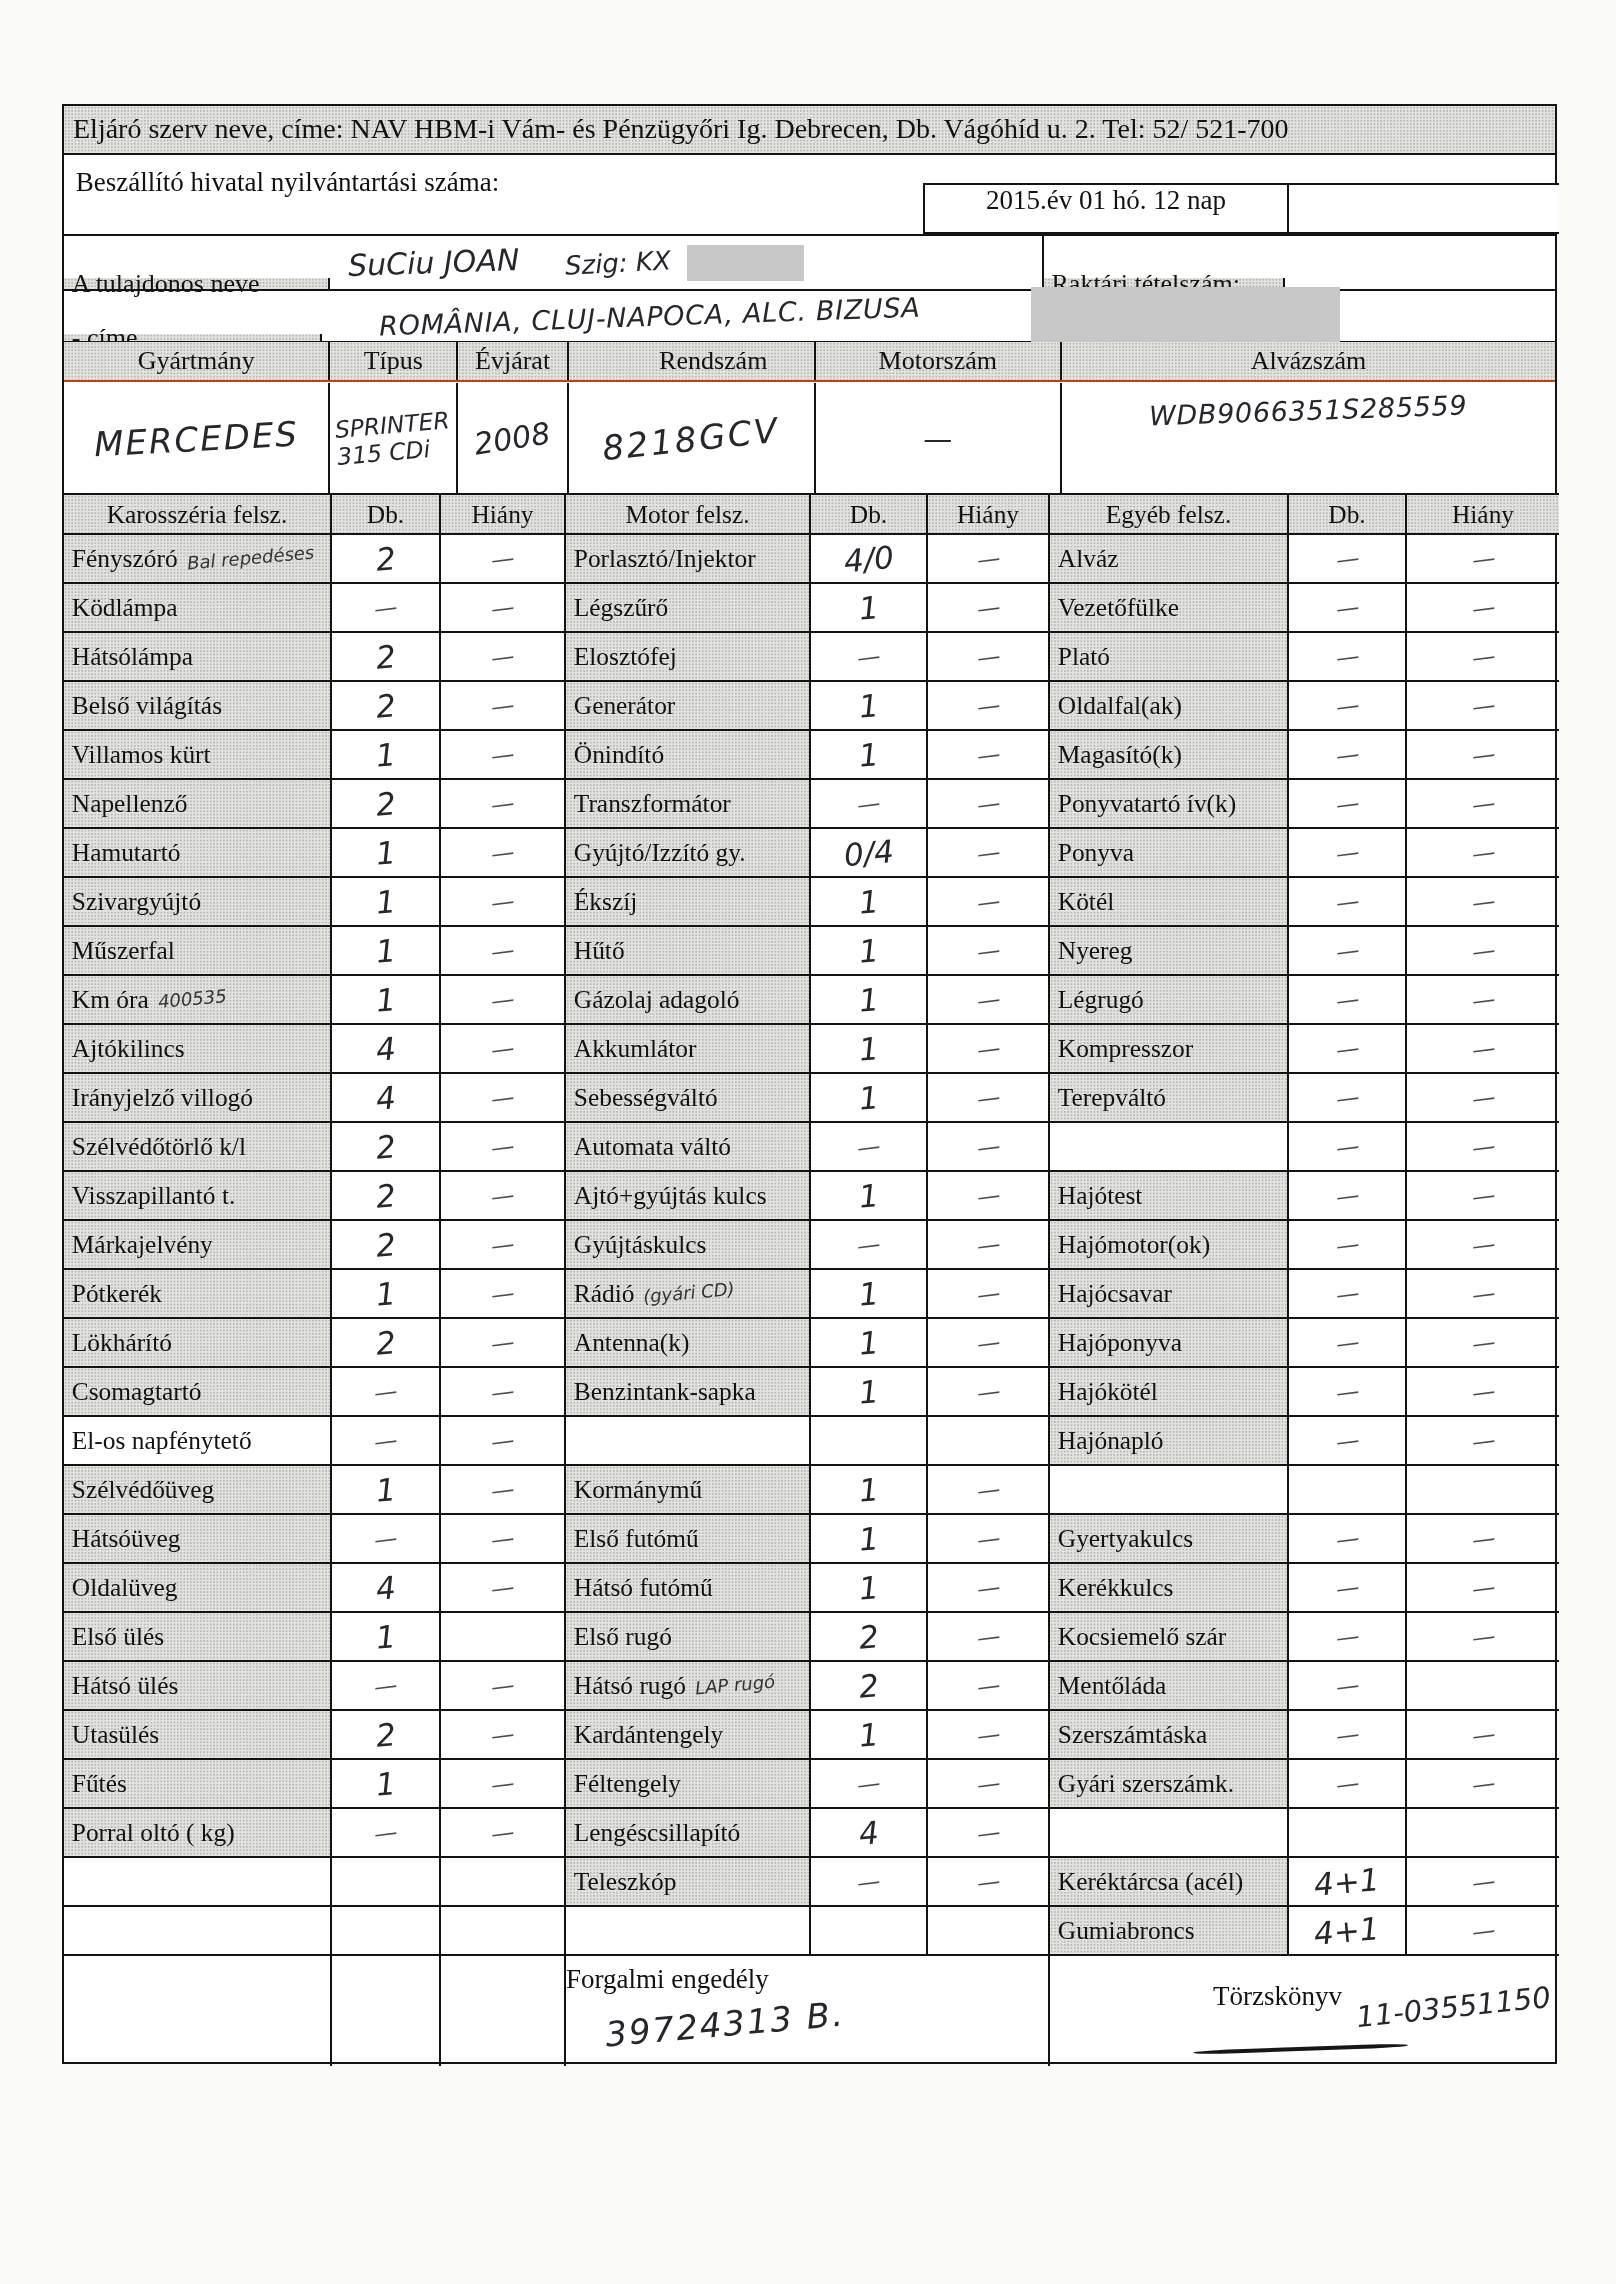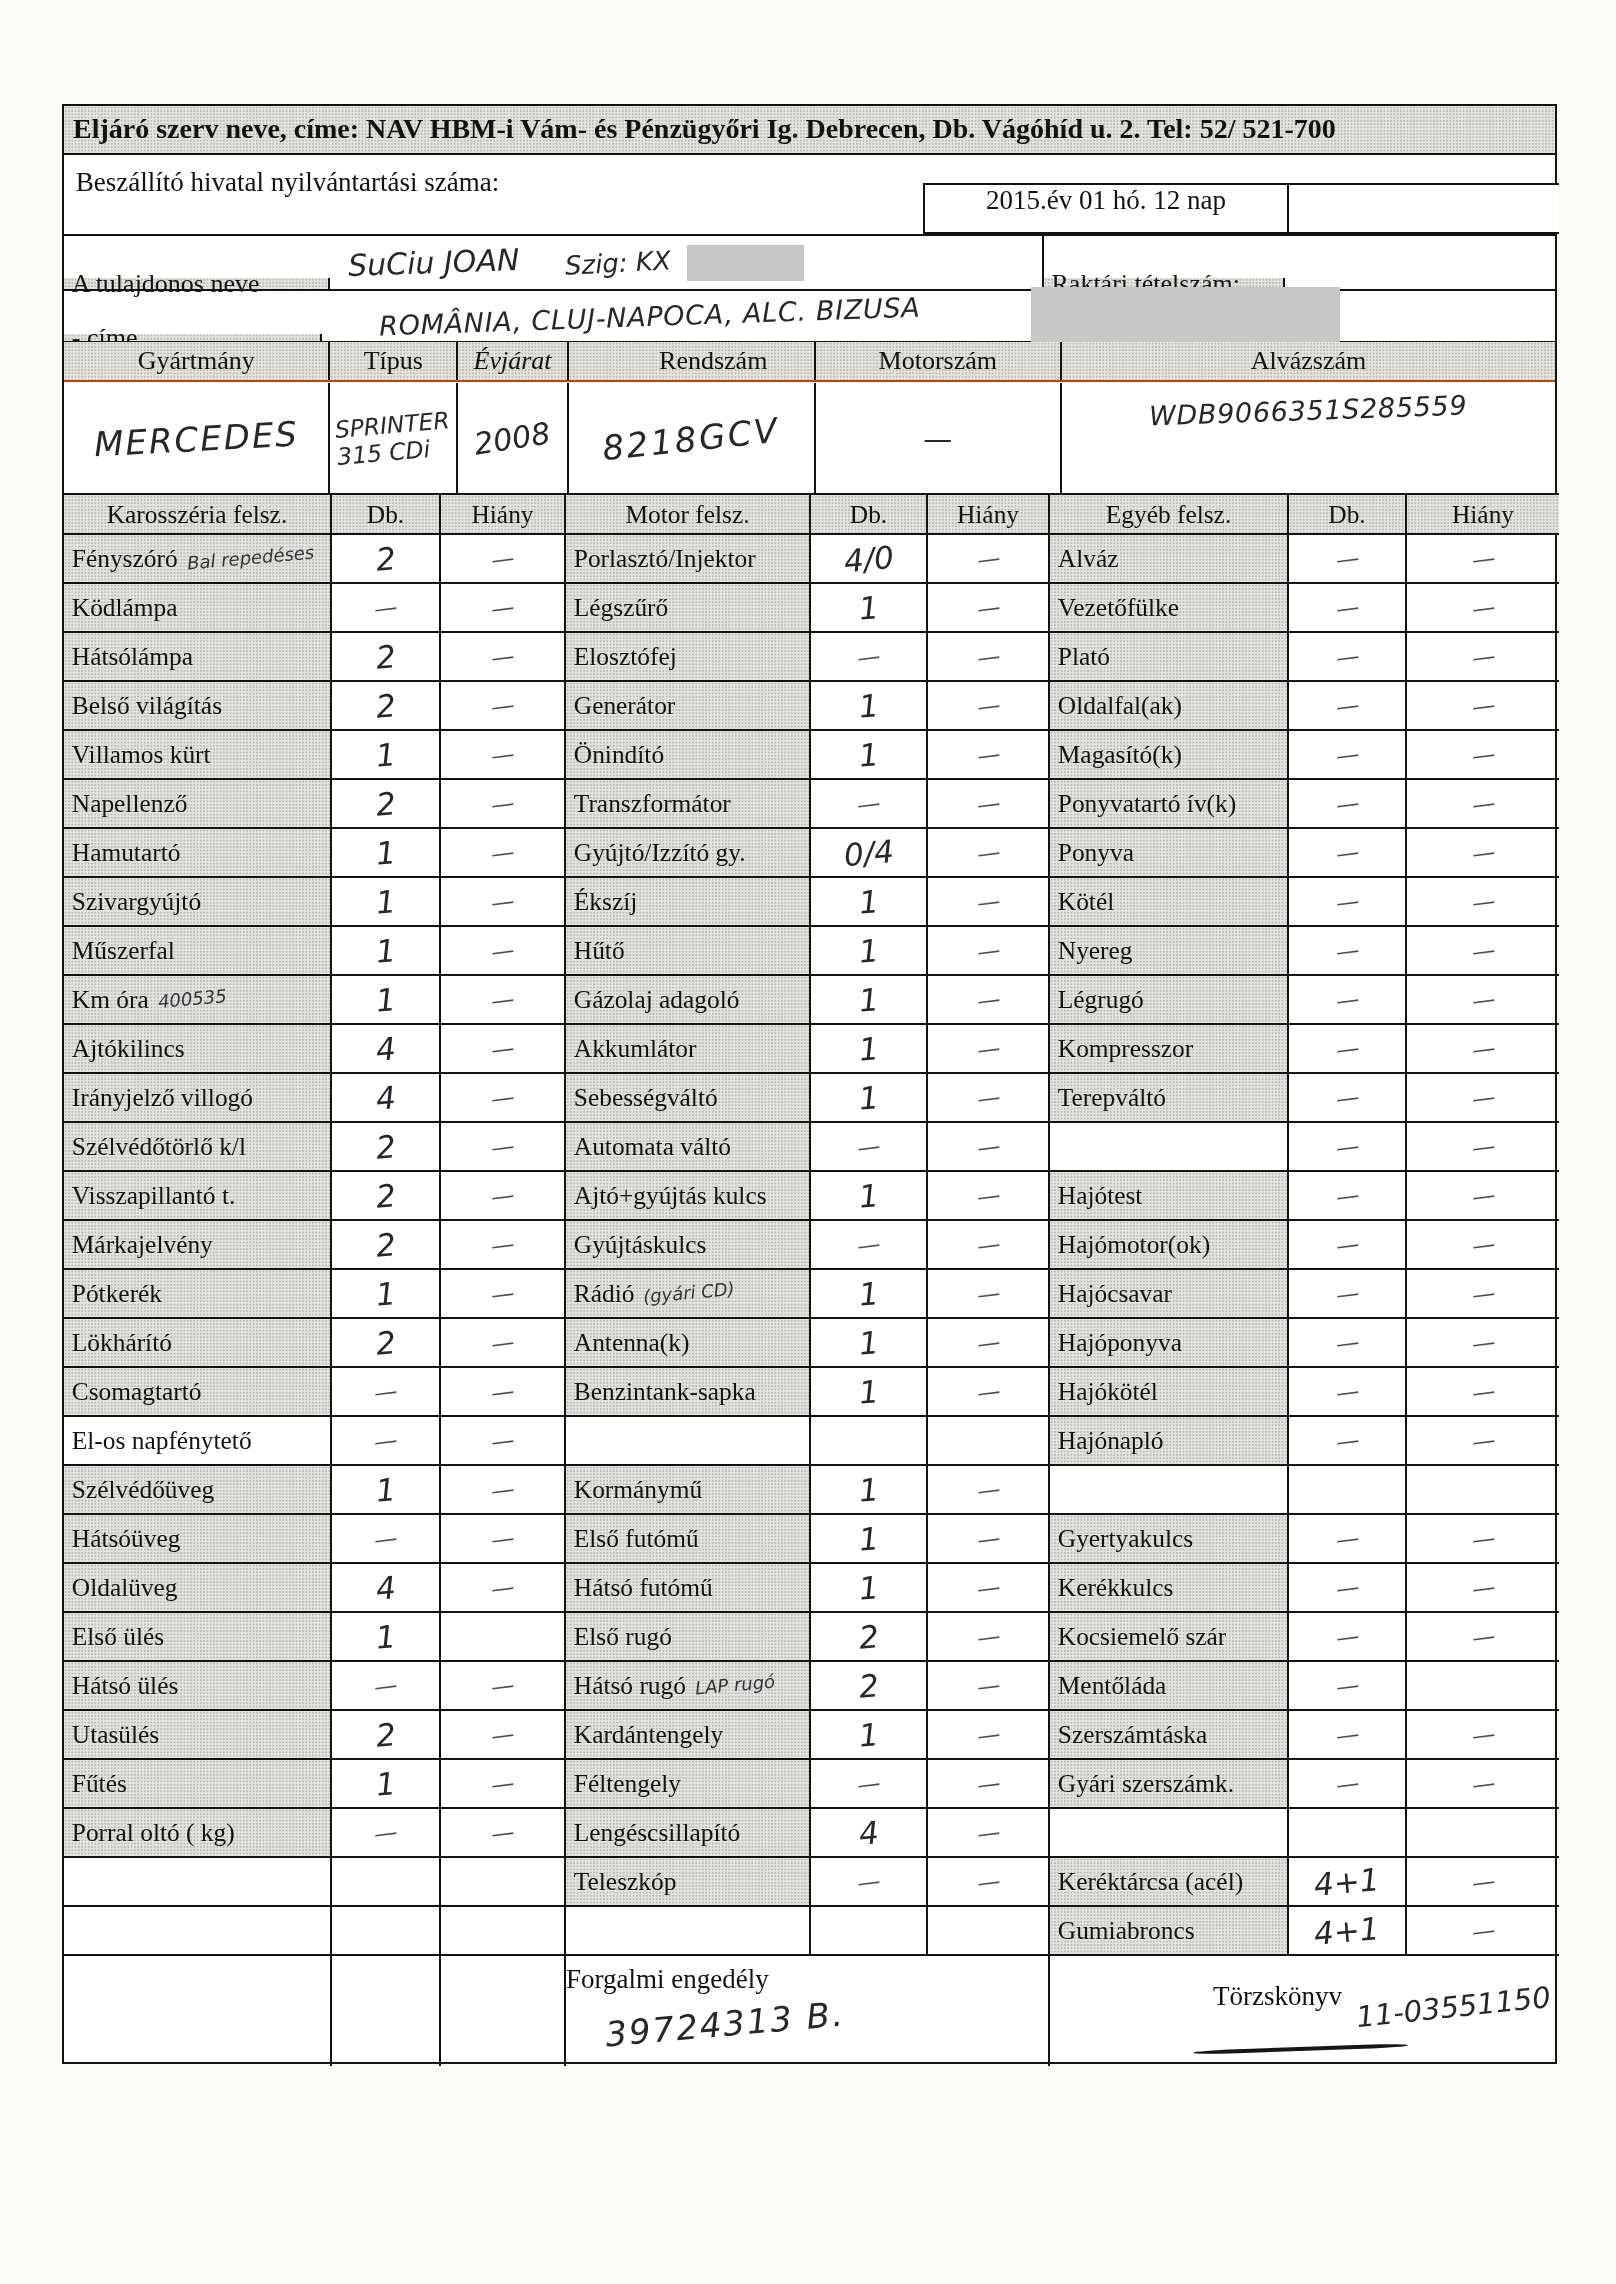--- a/index.html
+++ b/index.html
@@ -1,19 +1,19 @@
 <!DOCTYPE html>
 <html style="font-size:10.4px"><head>
 <meta charset="utf-8">
 <style>
   html,body{margin:0;padding:0;background:#e8e8e6;}
   .page{position:relative;width:1617px;height:2284px;background:#fbfbf8;font-family:"Liberation Serif",serif;color:#121212;overflow:hidden;}
   .formbox{position:absolute;left:62px;top:104px;width:1495px;height:1960px;border:2.6px solid #131313;background:#ffffff;box-sizing:border-box;}
   .shade{background-color:#e2e2df;background-image:radial-gradient(#b8b8b4 0.7px,transparent 0.9px);background-size:3.3px 3.3px;}
-  .titlebar{position:absolute;left:0;top:0;width:100%;height:49px;border-bottom:2.6px solid #131313;box-sizing:border-box;font-weight:bold;font-size:28px;line-height:46px;padding-left:9px;white-space:nowrap;}
+  .titlebar{position:absolute;left:0;top:0;width:100%;height:49px;border-bottom:2.6px solid #131313;box-sizing:border-box;font-weight:normal;font-size:28px;line-height:46px;padding-left:9px;white-space:nowrap;}
   .supplier{position:absolute;left:11.7px;top:61px;font-size:27px;}
   .datebox{position:absolute;left:859px;top:77px;width:366px;height:51px;border:2px solid #131313;box-sizing:border-box;display:flex;align-items:flex-start;justify-content:center;font-size:27px;background:#fff;}
   .dateside{position:absolute;left:1223px;top:77px;width:272px;height:51px;border:2px solid #131313;border-right:none;box-sizing:border-box;background:#fff;}
   .row{position:absolute;left:0;width:100%;display:flex;box-sizing:border-box;}
   .ownerrow{top:128px;height:57px;border-top:2px solid #131313;border-bottom:2px solid #131313;}
   .addrrow{top:186px;height:51px;border-bottom:2px solid #131313;gap:48px;}
   .vehheadrow{top:236px;height:40px;border-bottom:2px solid #c2410c;}
   .vehvalrow{top:277px;height:111px;}
   .cellr{border-right:2px solid #131313;box-sizing:border-box;position:relative;}
   .cellr.nolb{border-right:none;}
@@ -81,21 +81,21 @@
       <div class="cellr labcell shade" style="width:267px;">- címe</div>
       <div class="cellr nolb" style="width:1228px;display:flex;align-items:center;">
         <span class="hw addrval">ROMÂNIA, CLUJ-NAPOCA, ALC. BIZUSA</span>
         <span class="redact-addr"></span>
       </div>
     </div>
 
     <div class="row vehheadrow">
       <div class="cellr ctr shade" style="width:267px;">Gyártmány</div>
       <div class="cellr ctr shade" style="width:128px;">Típus</div>
-      <div class="cellr ctr shade" style="width:111px;font-style:italic;">Évjárat</div>
+      <div class="cellr ctr shade" style="width:111px;">Évjárat</div>
       <div class="cellr ctr shade" style="width:247px;padding-left:44px;">Rendszám</div>
       <div class="cellr ctr shade" style="width:247px;">Motorszám</div>
       <div class="cellr ctr shade nolb" style="width:494px;">Alvázszám</div>
     </div>
 
     <div class="row vehvalrow">
       <div class="cellr" style="width:267px;">
           <span class="hw v0">MERCEDES</span>
         </div>
       <div class="cellr" style="width:128px;">

